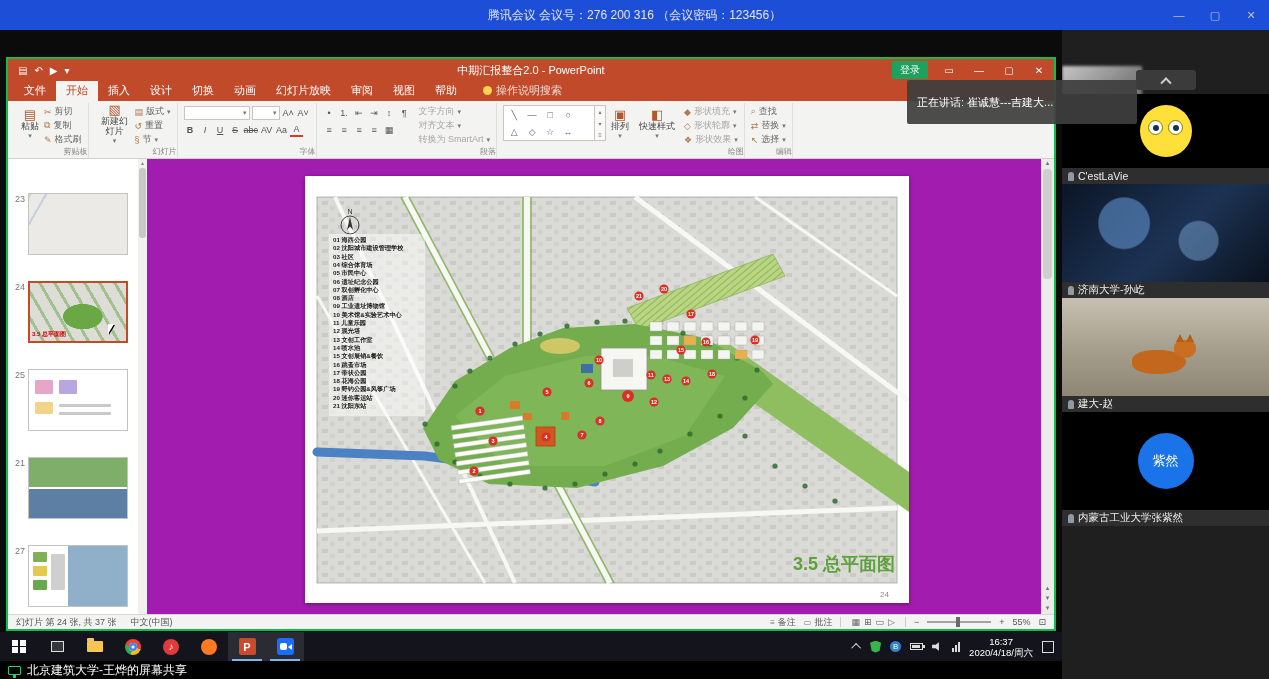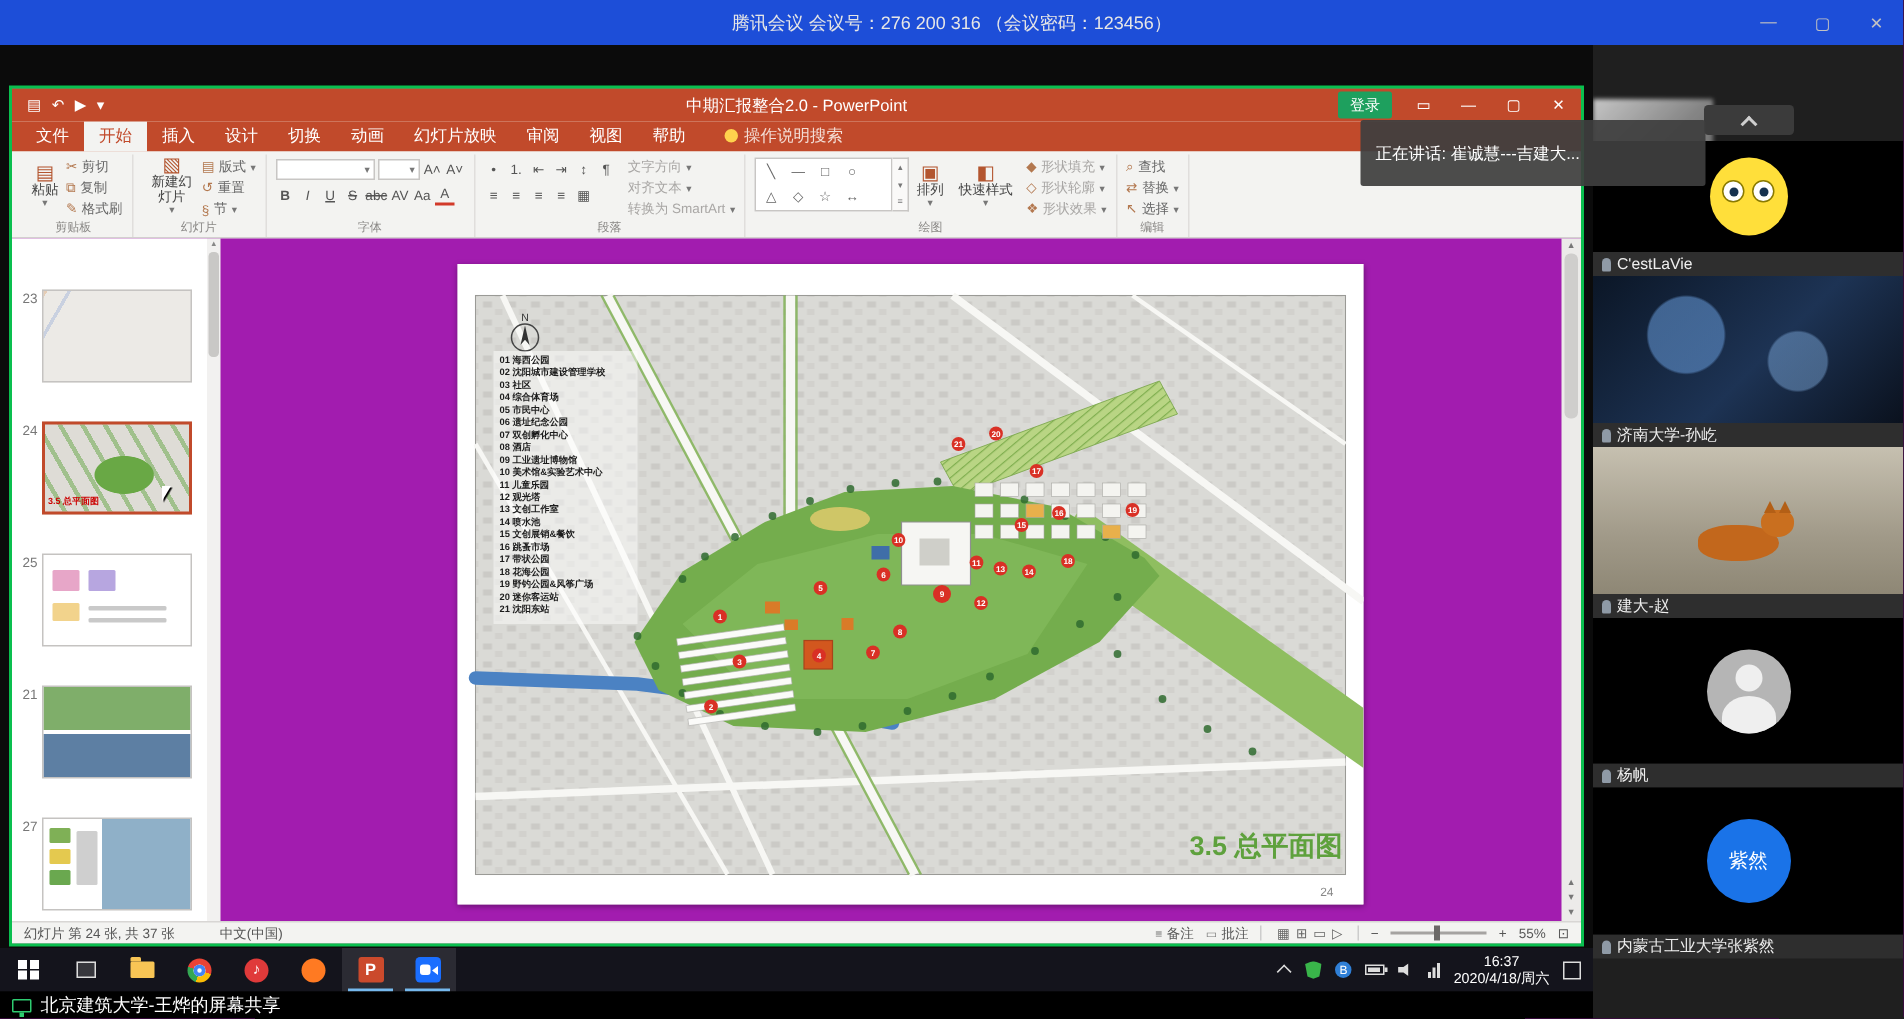--- a/index.html
+++ b/index.html
@@ -27,21 +27,21 @@
 .tb-ic{width:30px;height:22px;display:flex;align-items:center;justify-content:center;color:#fff;font-size:10px;}
 .ppt-tabs{height:20px;background:#c14a2b;display:flex;align-items:flex-end;padding-left:6px;}
 .tab{color:#fff;font-size:11px;padding:3px 10px 3px;white-space:nowrap;}
 .tab.active{background:#f3f3f1;color:#c14a2b;}
 .tellme{color:#f3ddd5;font-size:11px;margin-left:16px;display:flex;align-items:center;gap:4px;padding-bottom:3px;}
 .bulb{width:9px;height:9px;border-radius:50%;background:#ffd24d;display:inline-block;}
 
 
 .ribbon{height:58px;background:#f3f3f1;border-bottom:1px solid #d2d0ce;display:flex;align-items:stretch;padding:2px 0 0 2px;overflow:hidden;}
 .rgroup{position:relative;display:flex;padding:2px 6px 13px;border-right:1px solid #e0dedc;}
-.rgroup-label{position:absolute;bottom:1px;left:0;right:0;text-align:center;font-size:8px;color:#8a8886;}
+.rgroup-label{position:absolute;bottom:1px;left:0;right:0;text-align:right;font-size:8px;color:#8a8886;}
 .rcol{display:flex;flex-direction:column;justify-content:flex-start;gap:1px;}
 .rbtn-big{display:flex;flex-direction:column;align-items:center;justify-content:center;font-size:9px;color:#444;padding:0 5px;text-align:center;line-height:10px;}
 .rbtn-big .bic{font-size:13px;color:#b3552f;margin-bottom:1px;}
 .rbtn-sm{font-size:9px;color:#666;display:flex;align-items:center;gap:3px;height:13px;white-space:nowrap;}
 .rbtn-sm .g{color:#b3784f;font-size:9px;}
 .dd{font-size:7px;color:#777;}
 .fbox{width:66px;height:14px;background:#fff;border:1px solid #c8c6c4;font-size:8px;color:#999;display:flex;align-items:center;justify-content:flex-end;padding:0 2px;}
 .fbox.small{width:28px;}
 .fbtn{min-width:13px;height:13px;display:flex;align-items:center;justify-content:center;font-size:9px;color:#555;}
 .frow{display:flex;align-items:center;gap:2px;height:16px;}
@@ -71,21 +71,21 @@
 .slide-canvas{position:absolute;left:158px;top:17px;width:604px;height:427px;background:#fff;box-shadow:0 1px 4px rgba(0,0,0,.4);}
 .map-svg{width:100%;height:100%;display:block;}
 .lgd{font-size:6.2px;font-weight:bold;fill:#1c1c1c;}
 .mkc{fill:#d93025;}
 .mkt{fill:#fff;font-size:5.5px;font-weight:bold;text-anchor:middle;}
 .ed-scroll{position:absolute;right:0;top:0;width:13px;height:100%;background:#ecebe9;display:flex;flex-direction:column;align-items:center;font-size:7px;color:#777;}
 .ed-scroll .sth{width:9px;height:110px;background:#cfcecc;margin-top:2px;border-radius:4px;}
 .ed-scroll .nav{margin-top:auto;display:flex;flex-direction:column;gap:2px;padding-bottom:2px;align-items:center;}
 
 
-.ppt-status{height:15px;background:#f3f3f1;border-top:1px solid #d8d6d4;display:flex;align-items:center;font-size:9px;color:#555;padding:0 8px;gap:30px;}
+.ppt-status{height:15px;background:#f3f3f1;border-top:1px solid #d8d6d4;display:flex;align-items:center;font-size:9px;color:#555;padding:0 8px;gap:14px;}
 .st-right{margin-left:auto;display:flex;align-items:center;gap:8px;}
 .st-btn{display:flex;align-items:center;gap:3px;color:#555;}
 .st-sep{width:1px;height:10px;background:#ccc;}
 .gly{font-style:normal;font-size:8px;color:#777;}
 .zoom-track{position:relative;width:64px;height:2px;background:#a5a3a1;display:inline-block;}
 .zoom-thumb{position:absolute;left:45%;top:-4px;width:4px;height:10px;background:#6b6967;}
 #view-icons span{margin:0 2px;font-size:9px;color:#666;}
 
 
 .toast{position:absolute;left:907px;top:80px;width:230px;height:44px;background:rgba(62,62,62,.93);border-radius:2px;color:#fff;font-size:11px;display:flex;align-items:center;padding:0 10px;z-index:30;white-space:nowrap;overflow:hidden;}
@@ -736,32 +736,20 @@
             <i class="fox-h"></i>
             <i class="fox-e1"></i>
             <i class="fox-e2"></i>
           </div>
           <div class="tile-name">
             <i class="mic"></i>
             <span>建大-赵</span>
           </div>
         </div>
         <div>
-          <div class="tile-video v-silhouette" style="height: 97px;">
-            <div class="av av-sil">
-              <i class="sh"></i>
-              <i class="sb"></i>
-            </div>
-          </div>
-          <div class="tile-name">
-            <i class="mic"></i>
-            <span>杨帆</span>
-          </div>
-        </div>
-        <div>
           <div class="tile-video v-circle-text" style="height: 98px;">
             <div class="av av-txt" style="background: rgb(26, 115, 232);">紫然</div>
           </div>
           <div class="tile-name">
             <i class="mic"></i>
             <span>内蒙古工业大学张紫然</span>
           </div>
         </div>
       </div>
   </div>

